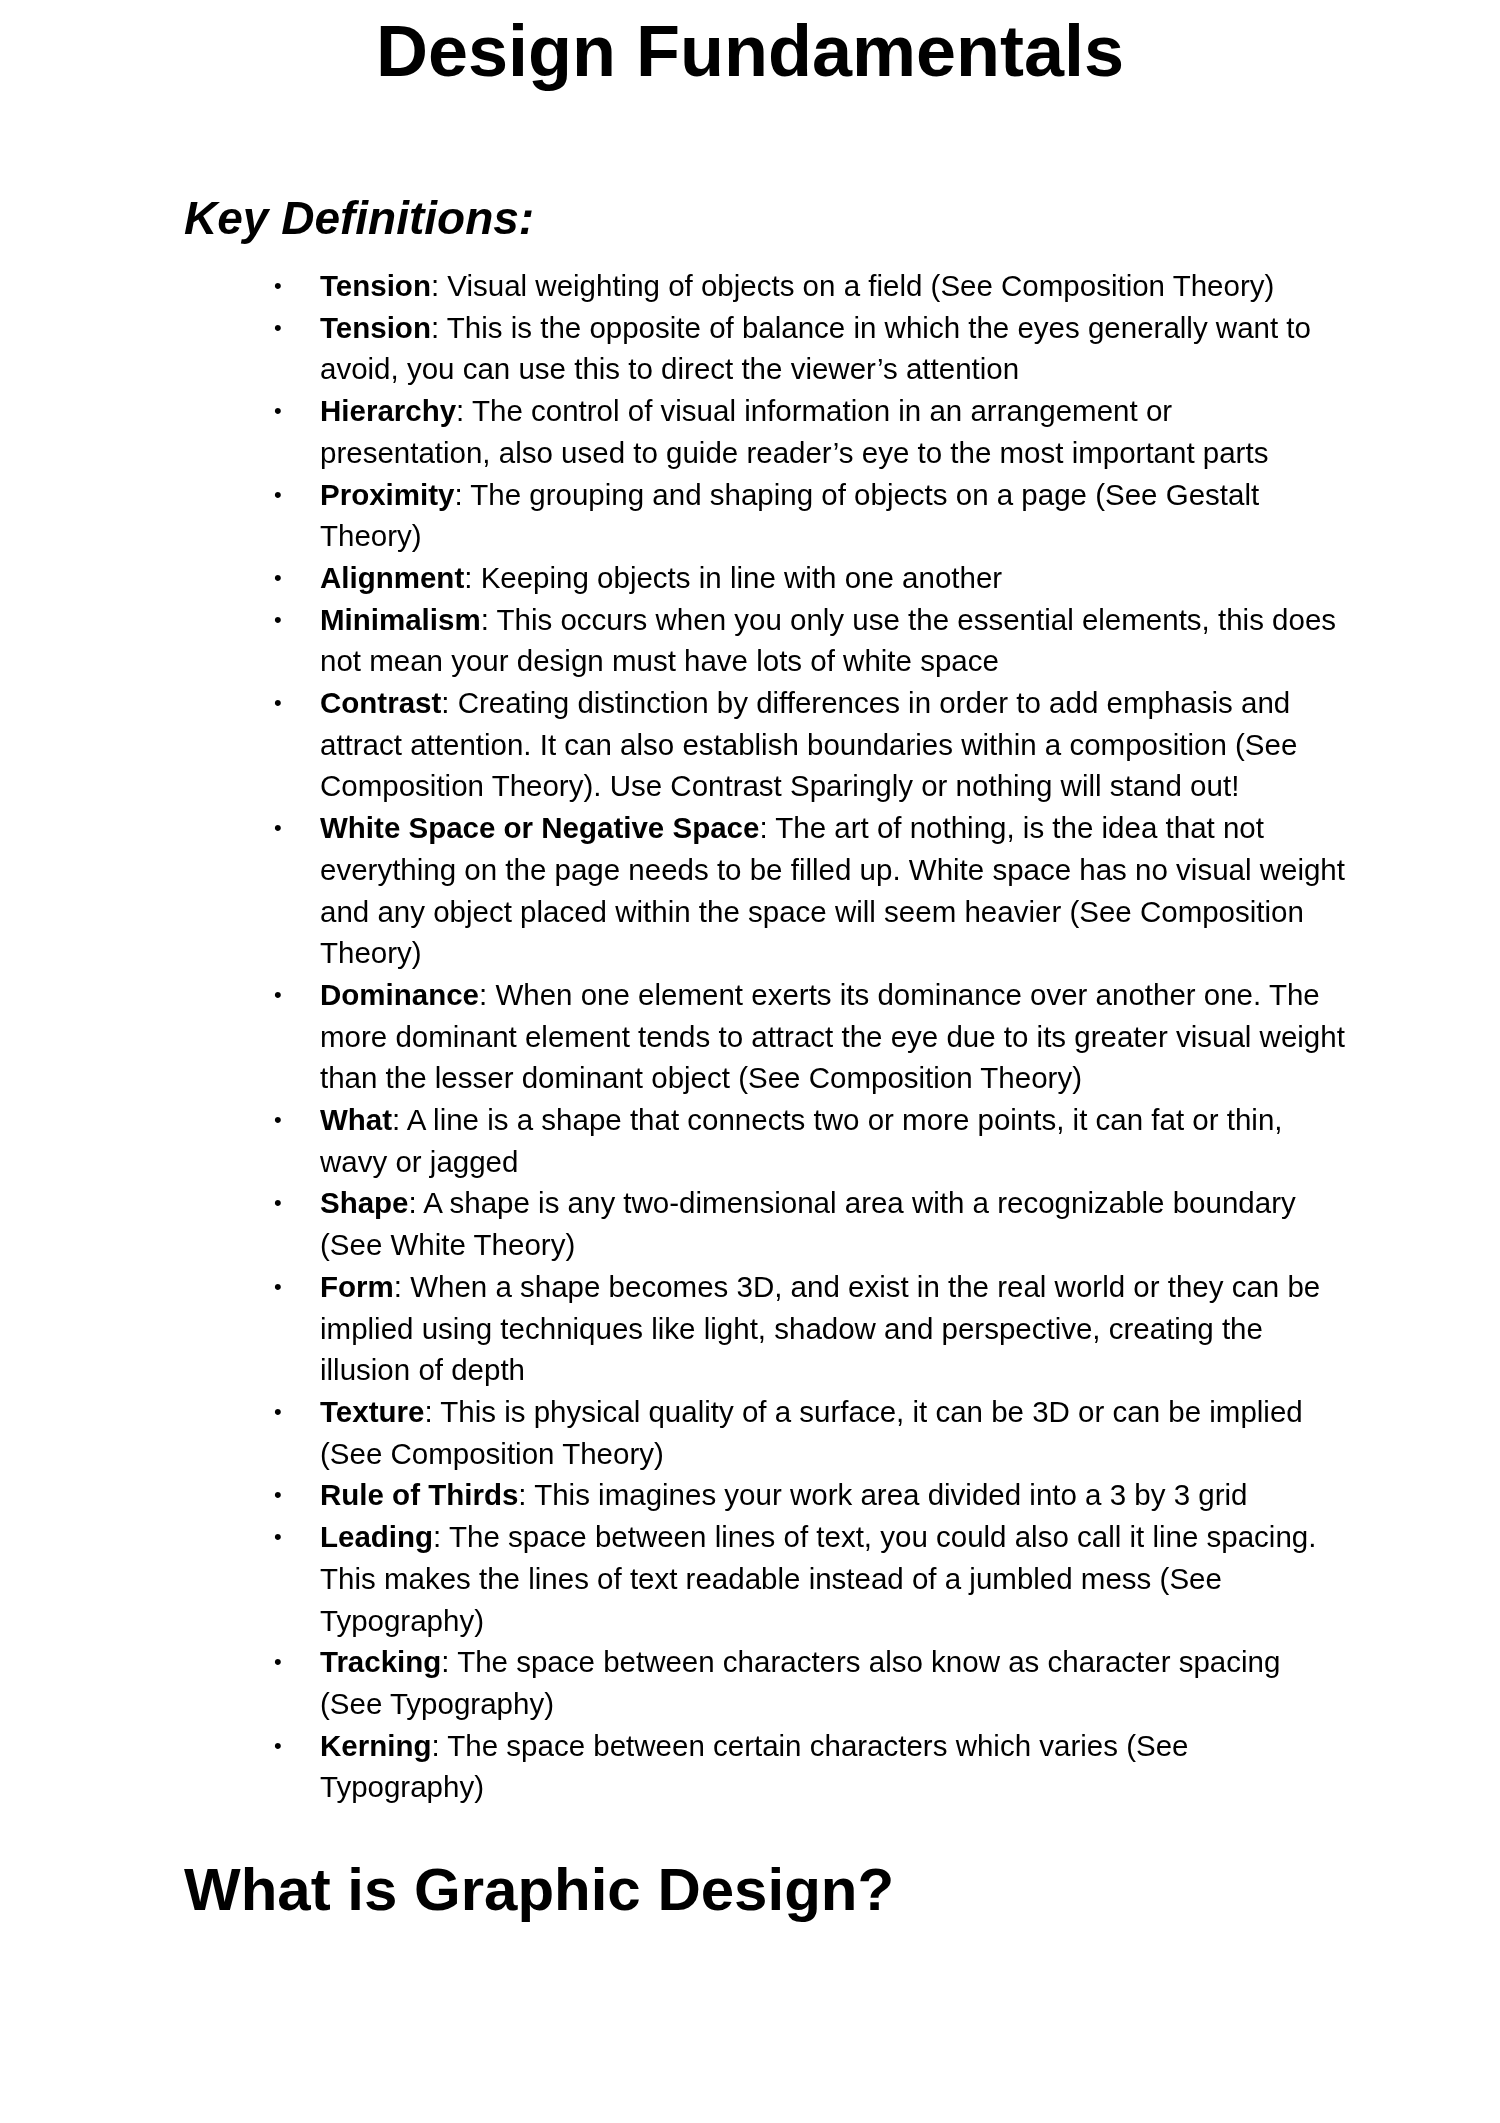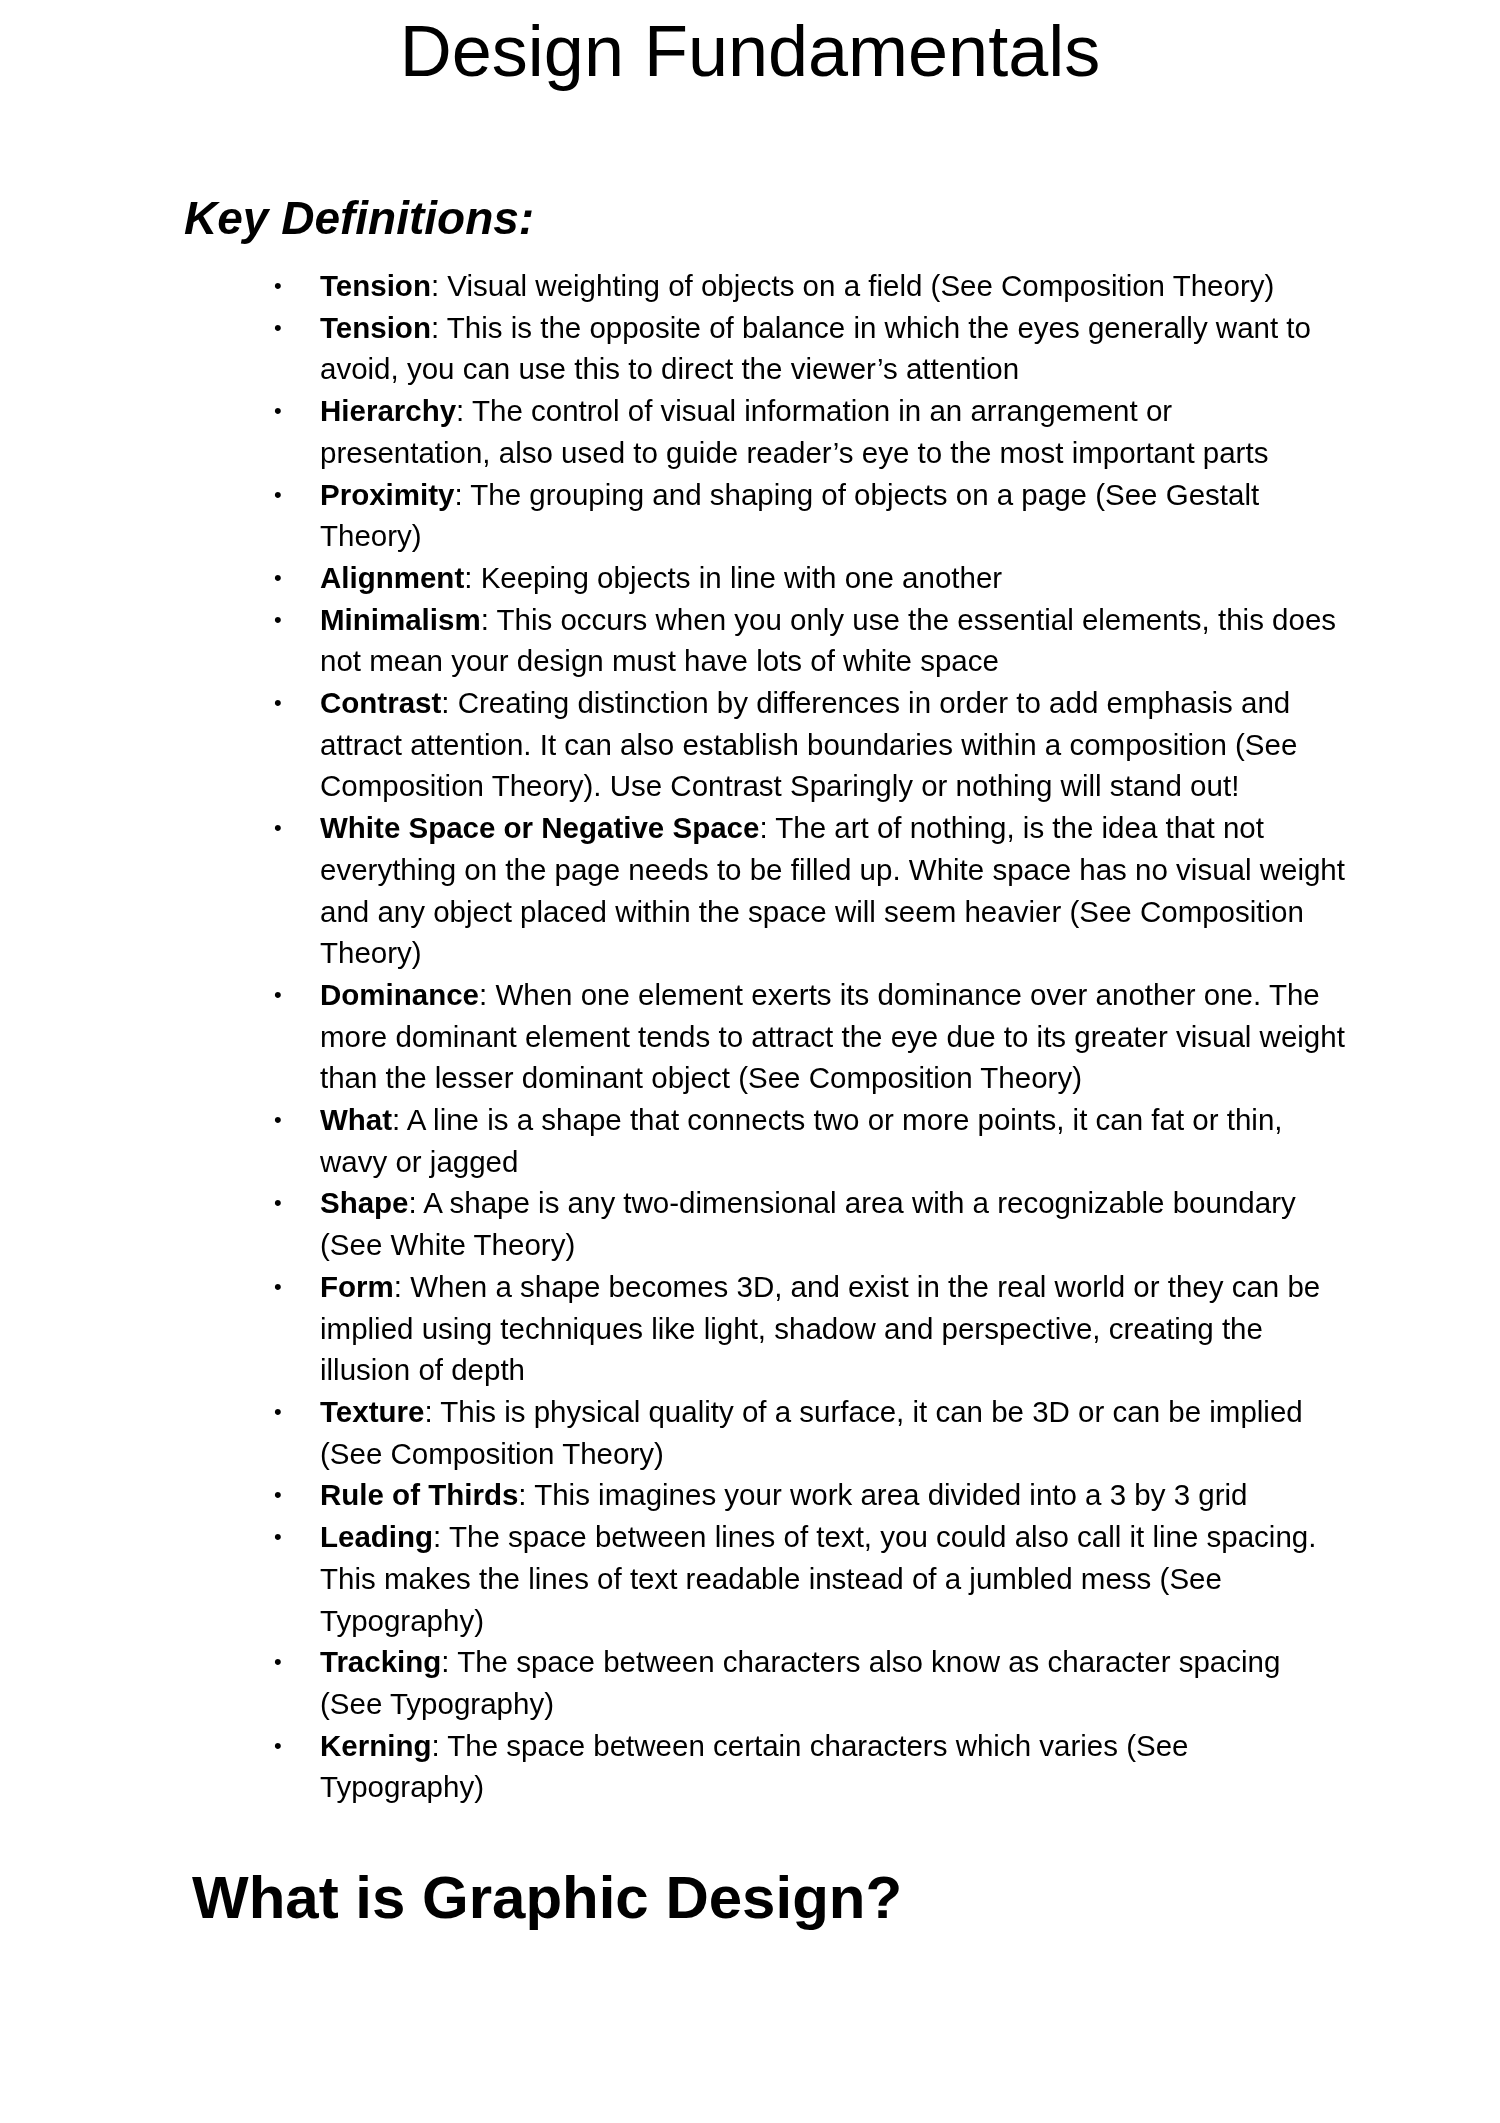--- a/index.html
+++ b/index.html
@@ -2,40 +2,40 @@
 <html><head>
 <meta charset="utf-8">
 <style>
   html, body { margin: 0; padding: 0; background: #ffffff; }
   body {
     width: 1500px; height: 2123px; position: relative; overflow: hidden;
     font-family: "Liberation Sans", sans-serif; color: #000;
   }
   .title {
     position: absolute; left: 0; top: 8px; width: 1500px; text-align: center;
-    font-weight: normal; font-size: 72px; line-height: 86px; margin: 0;
+    font-weight: bold; font-size: 72px; line-height: 86px; margin: 0;
   }
   .h-key {
     position: absolute; left: 184px; top: 180px; margin: 0;
     font-weight: bold; font-style: italic; font-size: 46px; line-height: 76px;
   }
   .deflist {
     position: absolute; left: 0; top: 265px; width: 1500px; margin: 0; padding: 0; list-style: none;
   }
   .deflist li {
     position: relative; padding-left: 320px; padding-right: 150px;
     font-size: 29.5px; line-height: 41.7px; margin: 0;
   }
   .deflist li .bullet {
     position: absolute; left: 274px; top: 0; font-size: 22px; line-height: 41.7px;
   }
   .term { font-weight: bold; }
   .ref { }
   .h-what {
-    position: absolute; left: 184px; top: 1852px; margin: 8px;
+    position: absolute; left: 184px; top: 1852px; margin: 0;
     font-weight: bold; font-size: 60px; line-height: 76px;
   }
 </style>
 </head>
 <body>
 
 <h1 class="title">Design Fundamentals</h1>
 
 <h2 class="h-key">Key Definitions:</h2>
 

